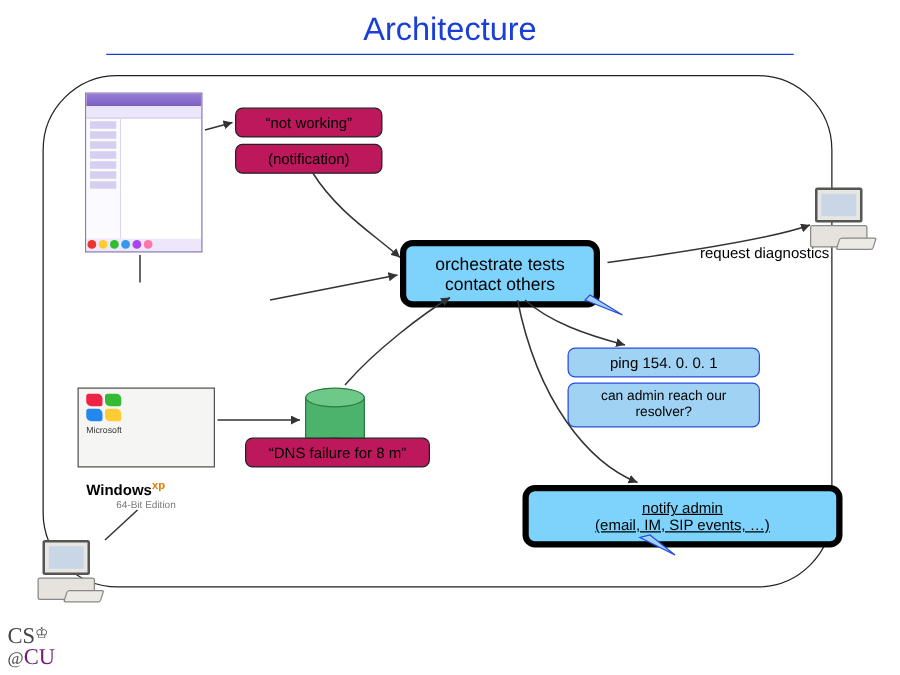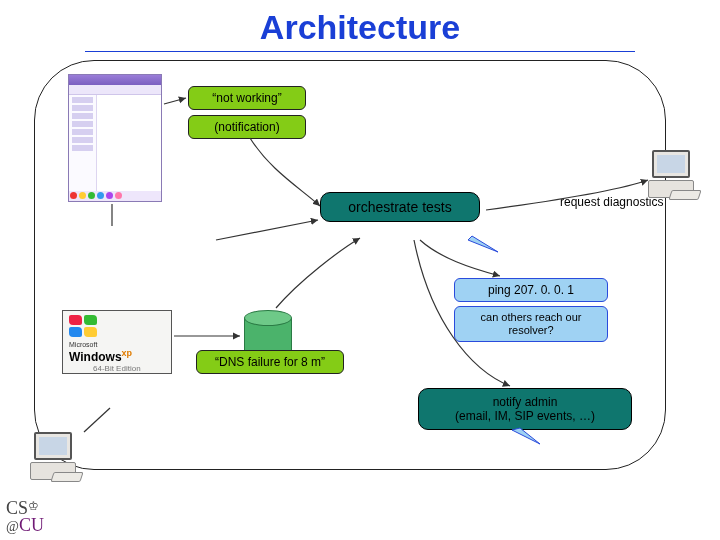--- a/index.html
+++ b/index.html
@@ -7,23 +7,23 @@
     width: 720px; height: 540px;
     font-family: "Trebuchet MS", Verdana, sans-serif;
     background: #fff;
     position: relative;
     overflow: hidden;
   }
   .title {
     position: absolute;
     top: 8px; left: 0; right: 0;
     text-align: center;
-    font-size: 34px;
+    font-size: 26px;
     color: #1a3fd6;
-    font-weight: 700;
+    font-weight: 400;
     border-bottom: 1.5px solid #1a3fd6;
     padding-bottom: 4px;
     width: 550px;
     margin: 0 auto;
   }
   .canvas { position: absolute; top: 0; left: 0; width: 720px; height: 540px; }
 
   
   .container {
     position: absolute;
@@ -32,33 +32,33 @@
     border: 1px solid #222;
     border-radius: 60px;
     background: #fff;
   }
 
   
   .box {
     position: absolute;
     border: 1px solid #222;
     border-radius: 6px;
-    background: #84cc16;
+    background: #be185d;
     font-size: 12px;
     padding: 4px 10px;
     text-align: center;
   }
   .box.blueborder { border-color: #2a4bdc; }
   .filled-blue {
     background: #9fd2f3;
   }
   .speech {
     position: absolute;
-    background: #0f766e;
-    border: 1px solid #000000;
+    background: #7dd3fc;
+    border: 5px solid #000000;
     border-radius: 10px;
     padding: 6px 22px;
     font-size: 14px;
     text-align: center;
   }
 
   
   .computer {
     position: absolute;
     width: 56px; height: 52px;
@@ -120,21 +120,21 @@
     background: #f5f5f3;
     padding: 4px 6px;
     font-size: 9px;
   }
   .winlogo .flag { width: 30px; height: 24px; position: relative; margin-bottom: 2px; }
   .winlogo .flag span { position: absolute; width: 13px; height: 10px; border-radius: 2px 4px 2px 4px; }
   .winlogo .flag .r { background:#e24; top:0; left:0; }
   .winlogo .flag .g { background:#3b3; top:0; left:15px; }
   .winlogo .flag .b { background:#28e; top:12px; left:0; }
   .winlogo .flag .y { background:#fc3; top:12px; left:15px; }
-  .winlogo .brand { font-weight: bold; font-size: 12px; font-family: Tahoma, sans-serif; }
+  .winlogo .brand { font-weight: bold; font-size: 12px; font-family: Tahoma, sans-serif; margin-top: 35px; }
   .winlogo .brand sup { color:#e07c00; font-size:9px; }
   .winlogo .sub { color:#777; font-size:8px;padding-left:24px; }
 
   .cslogo {
     position: absolute; left: 6px; bottom: 6px;
     font-family: Georgia, serif;
     font-size: 18px; color: #444;
     line-height: 0.95;
   }
   .cslogo .crown { font-size: 12px; vertical-align: 4px; }
@@ -169,42 +169,43 @@
       <span style="background:#e33"></span><span style="background:#fc3"></span><span style="background:#3b3"></span><span style="background:#39e"></span><span style="background:#a4e"></span><span style="background:#f7a"></span>
     </div>
   </div>
 
   <div class="box" style="left:188px; top:86px; width:118px;">“not working”</div>
   <div class="box" style="left:188px; top:115px; width:118px;">(notification)</div>
 
 
   <div class="speech" style="left:320px; top:192px; width:160px;">
     <div>orchestrate tests</div>
+    <div>contact others</div>
   </div>
 
   <div style="position:absolute; left:560px; top:195px; font-size:12px;">request diagnostics</div>
 
   <div class="computer" style="left:648px; top:150px;">
     <div class="monitor"></div>
       <div class="base"></div>
       <div class="kbd"></div>
   </div>
 
-  <div class="box blueborder filled-blue" style="left:454px; top:278px; width:154px;">ping 207. 0. 0. 1</div>
-  <div class="box blueborder filled-blue" style="left:454px; top:306px; width:154px; font-size:11px; line-height:1.2;">can others reach our resolver?</div>
+  <div class="box blueborder filled-blue" style="left:454px; top:278px; width:154px;">ping 154. 0. 0. 1</div>
+  <div class="box blueborder filled-blue" style="left:454px; top:306px; width:154px; font-size:11px; line-height:1.2;">can admin reach our resolver?</div>
 
   <div class="cylinder" style="left:244px; top:310px;">
     <div class="body"></div>
       <div class="bot"></div>
       <div class="top"></div>
   </div>
 
   <div class="box" style="left:196px; top:350px; width:148px;">“DNS failure for 8 m”</div>
 
-  <div class="speech" style="left:418px; top:388px; width:214px; font-size:12px; white-space:pre-line;">notify admin
+  <div class="speech" style="left:418px; top:388px; width:256px; font-size:12px; white-space:pre-line;text-decoration:underline;">notify admin
 (email, IM, SIP events, …)</div>
 
   <div class="winlogo" style="left:62px; top:310px;">
     <div class="flag">
       <span class="r"></span>
         <span class="g"></span>
         <span class="b"></span>
         <span class="y"></span>
     </div>
     <div style="font-size:7px; color:#333;">Microsoft</div>

